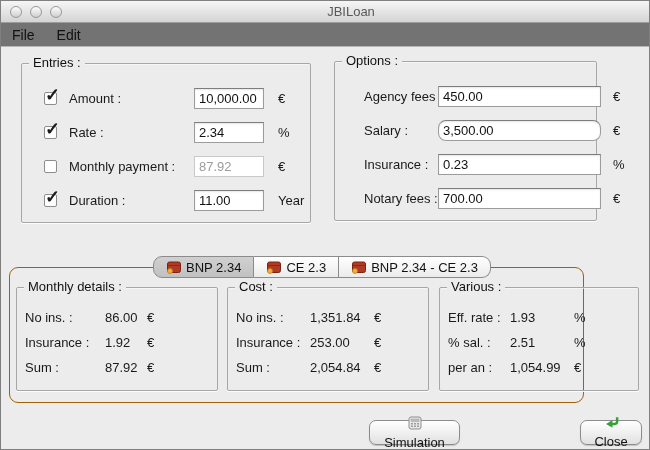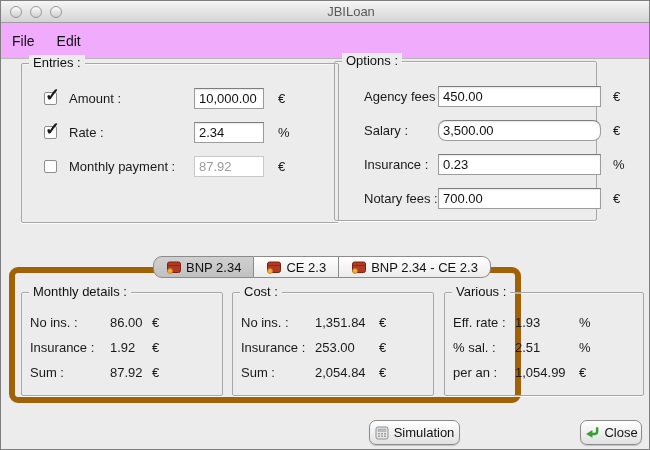--- a/index.html
+++ b/index.html
@@ -12,21 +12,21 @@
   
   .titlebar { position:absolute; top:0; left:0; right:0; height:22px;
               background:linear-gradient(#f6f6f6,#d4d4d4); border-bottom:1px solid #9d9d9d; }
   .title { position:absolute; width:100%; text-align:center; line-height:21px;
            font-size:13px; color:#595959;margin-left:26px; }
   .tl { position:absolute; top:5px; width:12px; height:12px; border-radius:50%;
         border:1px solid #989898; background:linear-gradient(#fdfdfd,#cfcfcf); }
   .tl1{left:9px} .tl2{left:29px} .tl3{left:49px}
 
   
-  .menubar { position:absolute; top:22px; left:0; right:0; height:36px; background:#f0abfc;
+  .menubar { position:absolute; top:22px; left:0; right:0; height:24px; background:#737373;
              border-bottom:1px solid #b6b6b6; display:flex; align-items:center;
              padding-left:11px; gap:22px; font-size:14px; color:#111; }
   .menuitem { cursor:default; }
 
   
   .groupbox { position:absolute; border:1px solid #a7a7a7; border-radius:2px;
               box-shadow:0 1px 0 rgba(255,255,255,.85), inset 0 1px 0 rgba(255,255,255,.5); }
   .legend { position:absolute; top:-9px; left:7px; background:#ececec; padding:0 4px;
             font-size:13px; line-height:16px; white-space:nowrap; color:#111; }
 
@@ -48,53 +48,53 @@
   
   .tabbar { position:absolute; left:152px; top:255px; height:22px; display:flex; z-index:3; }
   .tab { display:flex; align-items:center; gap:5px; padding:0 12px; font-size:13px;
          color:#111; background:linear-gradient(#ffffff,#ebebeb);
          border:1px solid #8b8b8b; border-left-width:0; cursor:default; }
   .tab:first-child { border-left-width:1px; border-radius:9px 0 0 9px; }
   .tab:last-child  { border-radius:0 9px 9px 0; }
   .tab.selected { background:linear-gradient(#d0d0d0,#c1c1c1); }
 
   
-  .tabpanel { position:absolute; left:8px; top:266px; width:512px; height:136px;
-              background:#ececec; border:6px solid #a16207; border-radius:9px; z-index:1; }
+  .tabpanel { position:absolute; left:8px; top:266px; width:575px; height:136px;
+              background:#ececec; border:1px solid #a16207; border-radius:9px; z-index:1; }
   .rbox .legend { background:#ececec; }
   .brow { position:absolute; height:20px; line-height:20px; font-size:13px; color:#1a1a1a; }
   .bl { position:absolute; left:8px; }
   .bv { position:absolute; }
   .bu { position:absolute; }
 
   
   .btn { position:absolute; top:419px; height:25px; border:1px solid #8c8c8c; border-radius:7px;
          background:linear-gradient(#ffffff,#e1e1e1); display:flex; align-items:center;
          justify-content:center; gap:5px; font:13px "Liberation Sans",sans-serif; color:#111;
-         box-shadow:0 1px 1px rgba(0,0,0,.18); cursor:default; }
+         box-shadow:0 1px 1px rgba(0,0,0,.18); cursor:default;flex-direction:column; }
   .icon { display:block; flex:none; }
 </style>
 </head>
 <body>
 
 <div class="window">
 
   <div class="titlebar">
     <span class="tl tl1"></span>
     <span class="tl tl2"></span>
     <span class="tl tl3"></span>
     <div class="title">JBILoan</div>
   </div>
 
   <div class="menubar">
     <span class="menuitem">File</span>
     <span class="menuitem">Edit</span>
   </div>
 
-  <div class="groupbox" style="left:20px;top:62px;width:318px;height:160px">
+  <div class="groupbox" style="left:20px;top:62px;width:290px;height:160px">
     <span class="legend">Entries :</span>
 
     <div class="erow" style="top:24px">
       <span class="checkbox checked" style="left:22px;top:4px"></span>
       <span class="elabel">Amount :</span>
       <input class="field" style="left: 172px; width: 70px;" value="10,000.00">
       <span class="eunit" style="left:256px">€</span>
     </div>
 
     <div class="erow" style="top:58px">
@@ -104,20 +104,26 @@
       <span class="eunit" style="left:256px">%</span>
     </div>
 
     <div class="erow" style="top:92px">
       <span class="checkbox" style="left:22px;top:4px"></span>
       <span class="elabel">Monthly payment :</span>
       <input class="field" style="left: 172px; width: 70px;" disabled="" value="87.92">
       <span class="eunit" style="left:256px">€</span>
     </div>
 
+    <div class="erow" style="top:126px">
+      <span class="checkbox checked" style="left:22px;top:4px"></span>
+      <span class="elabel">Duration :</span>
+      <input class="field" style="left: 172px; width: 70px;" value="11.00">
+      <span class="eunit" style="left:256px">Year</span>
+    </div>
   </div>
 
   <div class="groupbox" style="left:333px;top:60px;width:263px;height:160px">
     <span class="legend">Options :</span>
 
     <div class="erow" style="top:24px">
       <span class="olabel">Agency fees :</span>
       <input class="field" style="left: 103px; width: 163px;" value="450.00">
       <span class="eunit" style="left:278px">€</span>
     </div>

